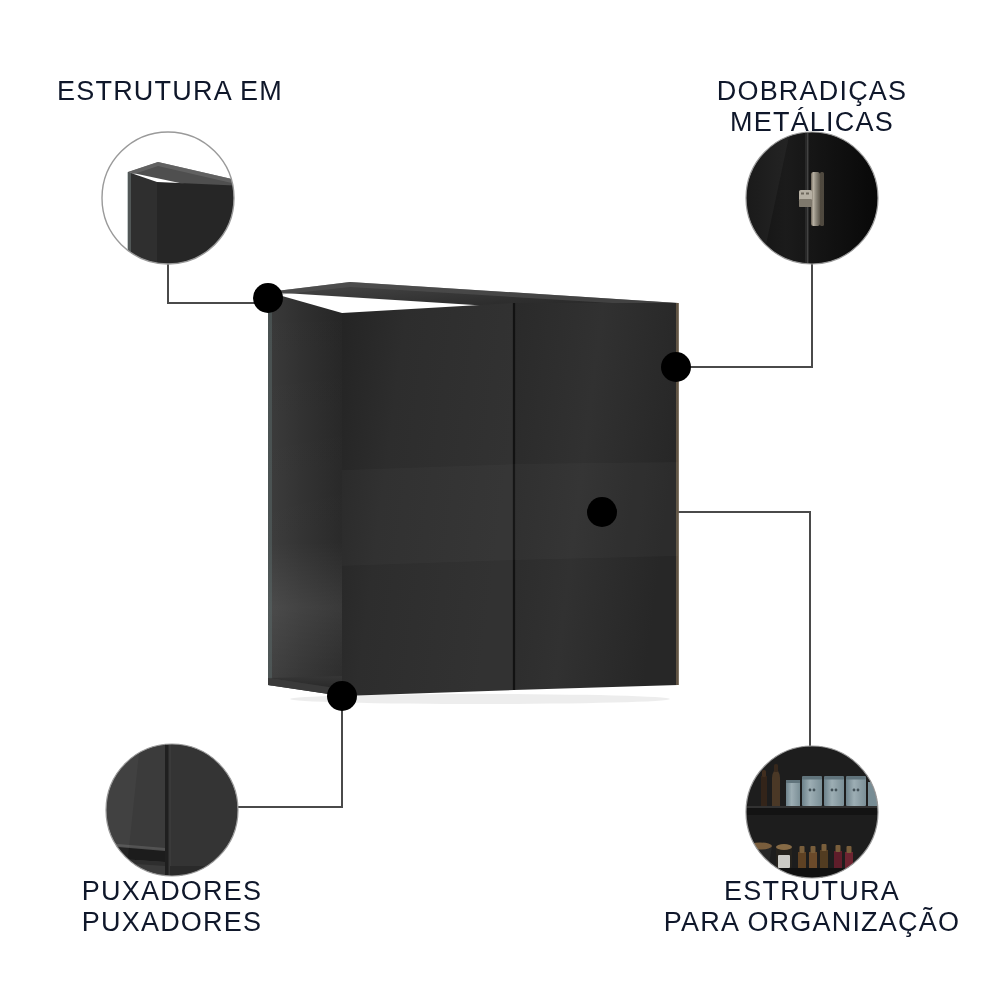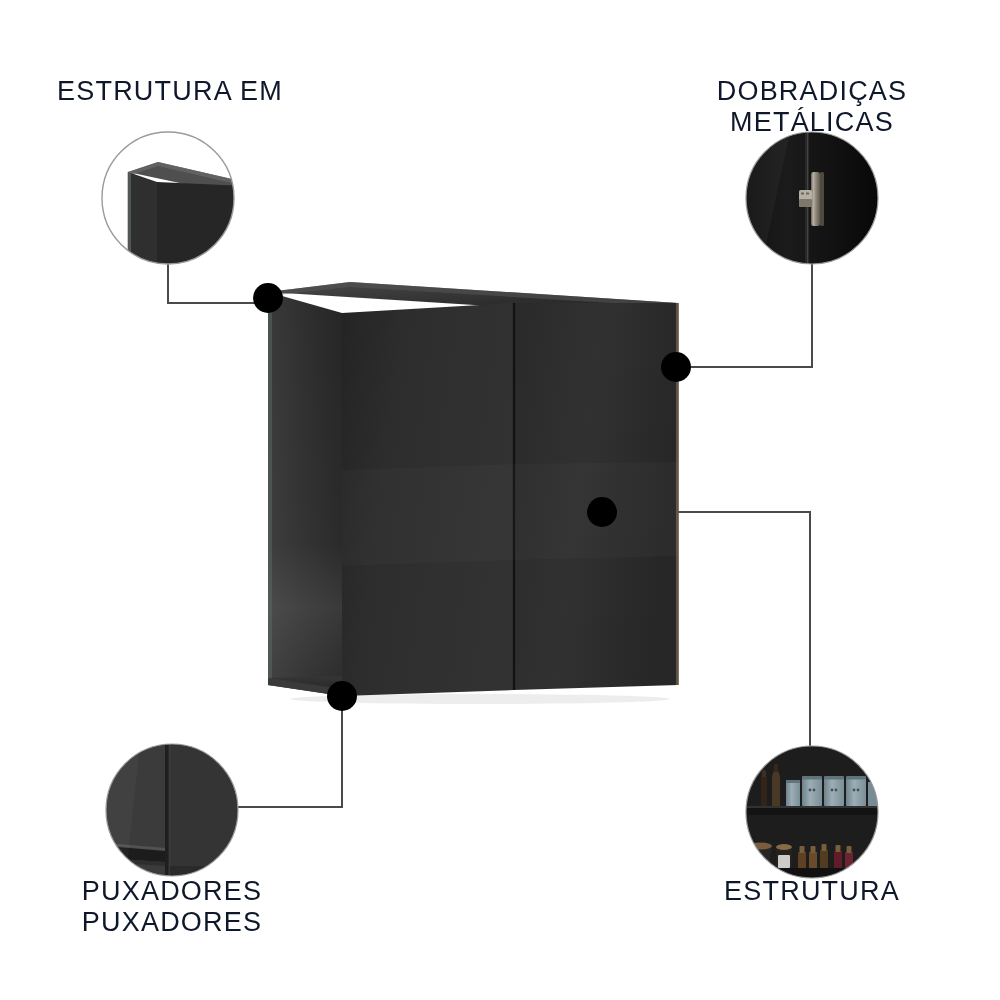--- a/index.html
+++ b/index.html
@@ -279,13 +279,14 @@
   <span class="ln">METÁLICAS</span>
 </div>
 
 <div class="callout-label" id="label-handles">
   <span class="ln">PUXADORES</span>
   <span class="ln">PUXADORES</span>
 </div>
 
 <div class="callout-label" id="label-shelf">
   <span class="ln">ESTRUTURA</span>
+  <span class="ln">PARA ORGANIZAÇÃO</span>
 </div>
 
 </body></html>

